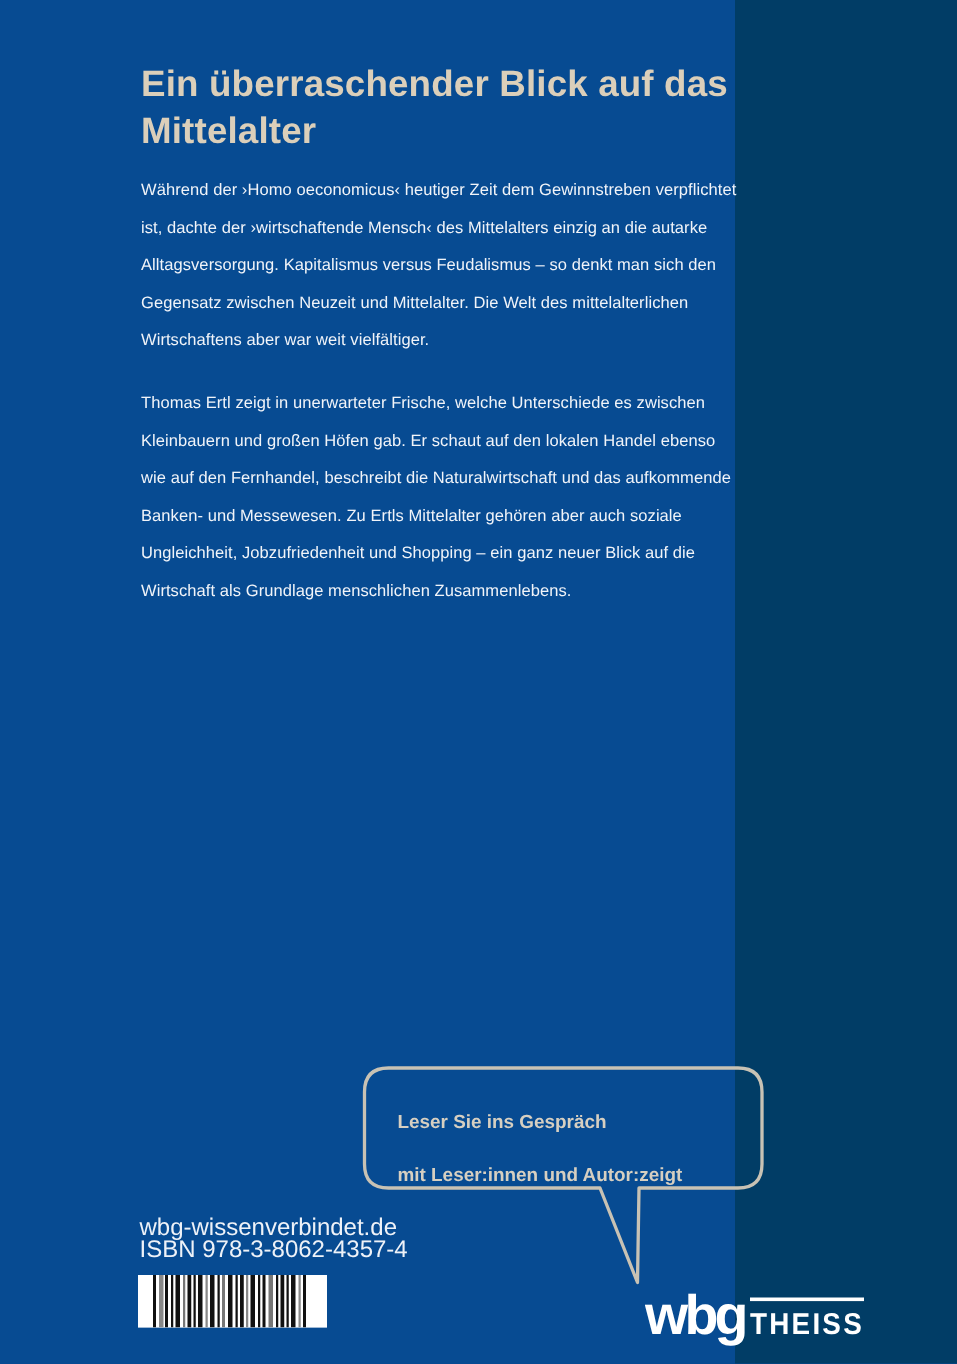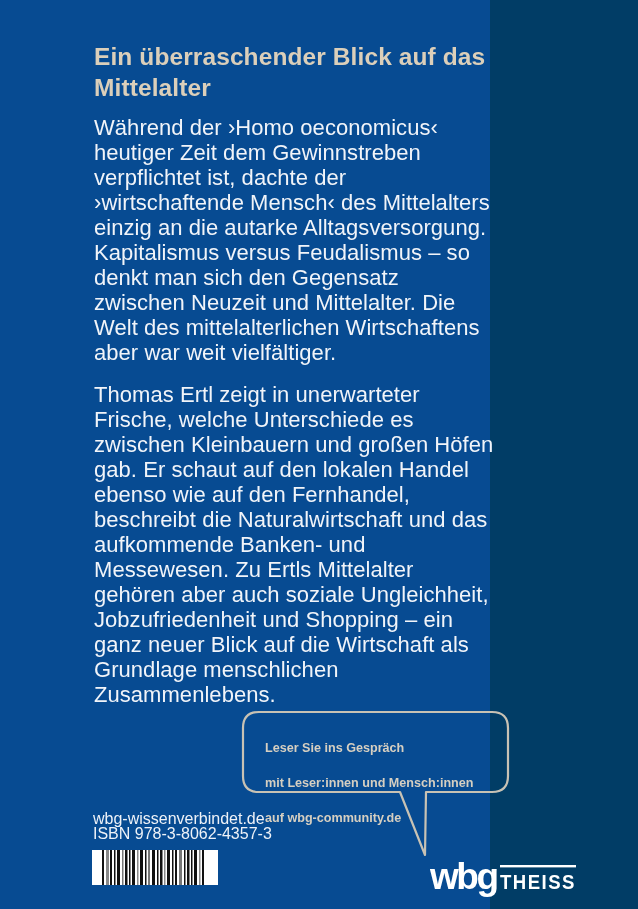--- a/index.html
+++ b/index.html
@@ -42,21 +42,21 @@
       font-size: 24.5px;
       line-height: 31px;
       letter-spacing: 0.1px;
     }
     .body-text {
       position: absolute;
       left: 94px;
       top: 115px;
       width: 400px;
       color: #f1f4f9;
-      font-size: 22px;
+      font-size: 11px;
       line-height: 25px;
       letter-spacing: 0.05px;
     }
     .body-text p {
       margin: 0 0 17px 0;
       white-space: pre-line;
     }
     .bubble {
       position: absolute;
       left: 0; top: 0;
@@ -122,27 +122,26 @@
              L 425 855
              L 400 792
              L 259 792
              Q 243 792 243 776
              L 243 728
              Q 243 712 259 712 Z" fill="none" stroke="#c8c2b4" stroke-width="2.2" stroke-linejoin="round"></path>
   </svg>
 
   <div class="bubble-text">
     <div>Leser Sie ins Gespräch</div>
-    <div>mit Leser:innen und Mensch:innen</div>
-    <div>auf wbg-community.de</div>
+    <div>mit Leser:innen und Autor:zeigt</div>
   </div>
 
   <div class="imprint">
     <div>wbg-wissenverbindet.de</div>
-    <div>ISBN 978-3-8062-4357-3</div>
+    <div>ISBN 978-3-8062-4357-4</div>
   </div>
 
   <svg class="barcode" viewBox="0 0 126 35" xmlns="http://www.w3.org/2000/svg" preserveAspectRatio="none">
     <rect x="0" y="0" width="126" height="35" fill="#ffffff"></rect>
     <g fill="#111111">
       <rect x="10" y="0" width="2" height="35"></rect>
       <rect x="14" y="0" width="3" height="35" fill="#888"></rect>
       <rect x="18" y="0" width="2" height="35"></rect>
       <rect x="22" y="0" width="1.5" height="35"></rect>
       <rect x="25" y="0" width="3" height="35"></rect>

